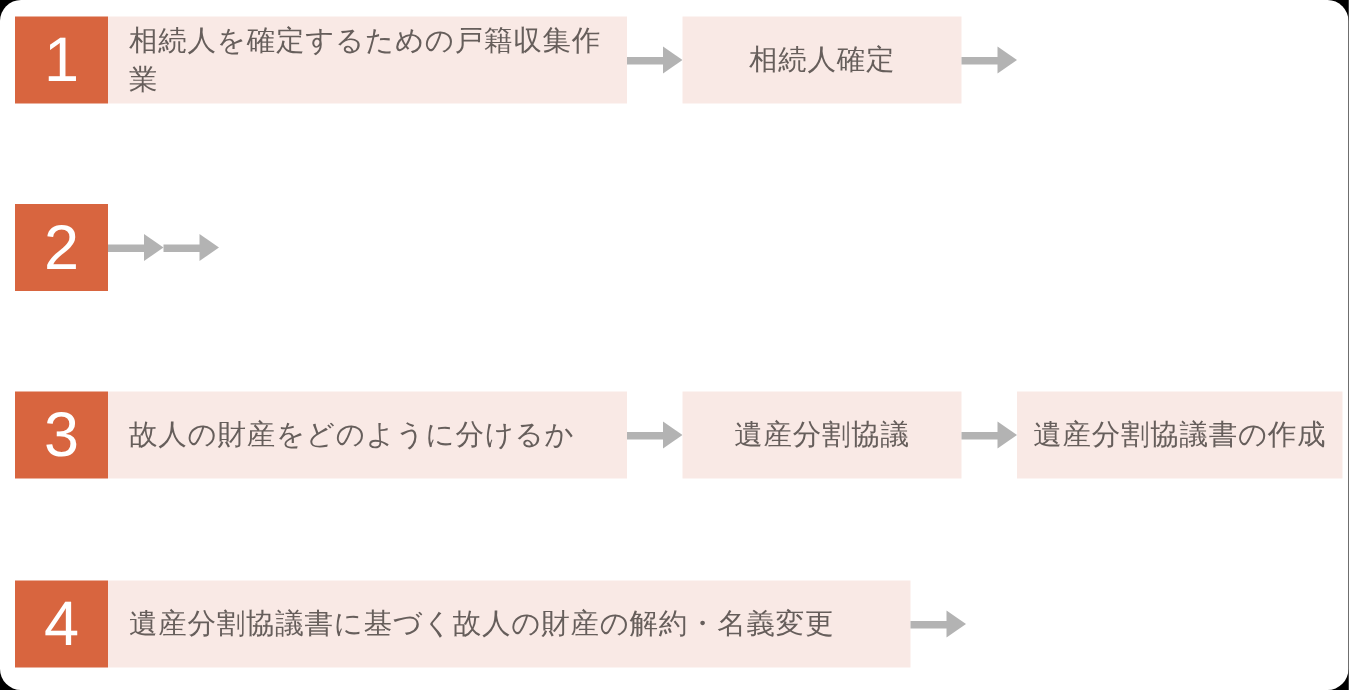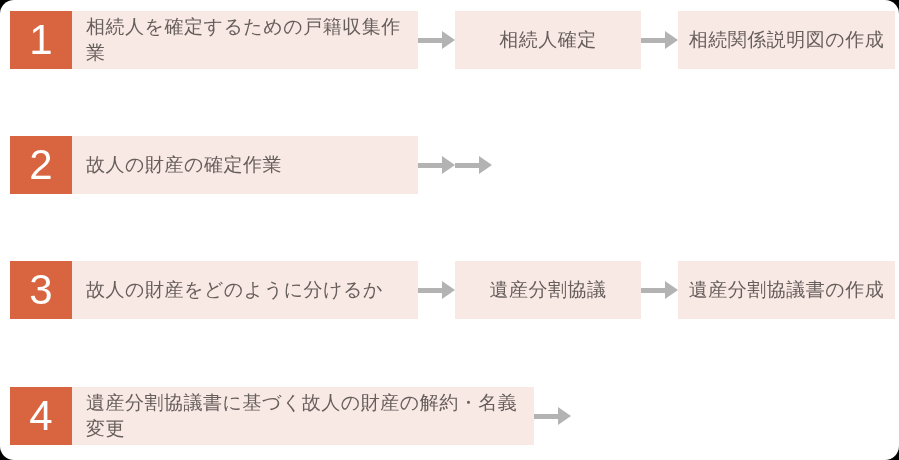--- a/index.html
+++ b/index.html
@@ -41,21 +41,21 @@
     display:flex;
     align-items:center;
     flex:0 0 auto;
     letter-spacing:0.5px;
   }
   .box-left{justify-content:flex-start;padding-left:14px;box-sizing:border-box;}
   .box-center{justify-content:center;text-align:center;}
   .w-346{width:346px;}
   .w-186{width:186px;}
   .w-217{width:217px;}
-  .w-505{width:462px;}
+  .w-505{width:535px;}
   .w-279{width:279px;}
   .arrow{
     width:37px;
     flex:0 0 auto;
     display:flex;
     align-items:center;
   }
   .arrow .line{
     flex:1;
     height:5px;
@@ -79,26 +79,24 @@
     <div class="box box-left w-346">相続人を確定するための戸籍収集作業</div>
     <div class="arrow">
         <span class="line"></span>
         <span class="head"></span>
       </div>
     <div class="box box-center w-186">相続人確定</div>
     <div class="arrow">
         <span class="line"></span>
         <span class="head"></span>
       </div>
-    <div class="box box-center w-217">相続関係説明図の作成</div>
   </div>
 
   <div class="row row-2">
     <div class="num">2</div>
-    <div class="box box-left w-346">故人の財産の確定作業</div>
     <div class="arrow">
         <span class="line"></span>
         <span class="head"></span>
       </div>
     <div class="arrow">
         <span class="line"></span>
         <span class="head"></span>
       </div>
   </div>
 

